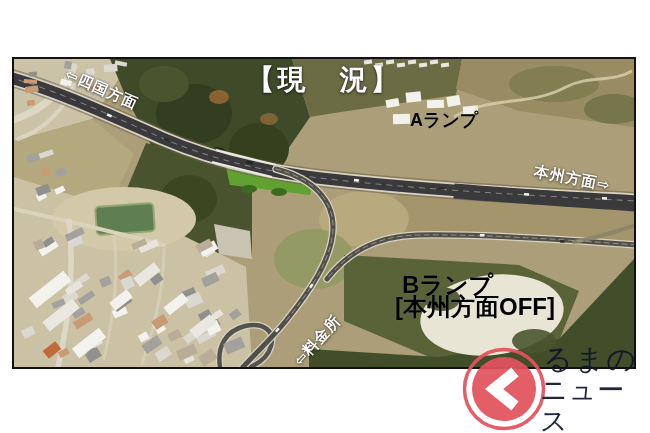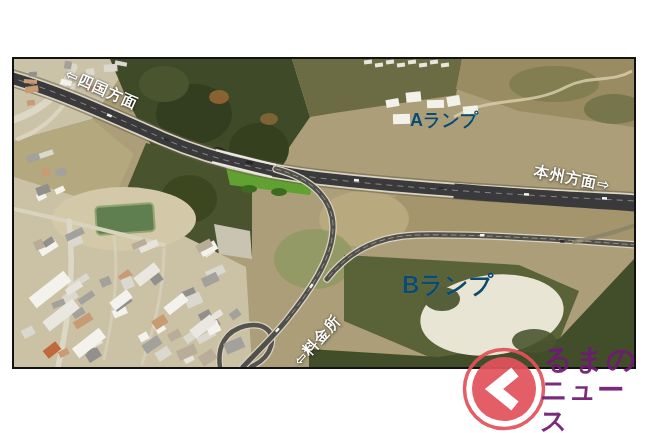--- a/index.html
+++ b/index.html
@@ -7,32 +7,32 @@
     width:650px;height:433px;background:#ffffff;position:relative;overflow:hidden;
     font-family:"Liberation Sans","DejaVu Sans",sans-serif;
   }
   .photo{
     position:absolute;left:12px;top:57px;width:620px;height:308px;
     border:2px solid #121212;background:#ab9e78;
   }
   .photo svg{display:block;width:100%;height:100%;filter:blur(.4px)}
   .ann{position:absolute;font-weight:bold;white-space:nowrap;z-index:3}
   .w{color:#ffffff;text-shadow:0 1px 3px rgba(0,0,0,.55),0 0 2px rgba(0,0,0,.45)}
-  .b{color:#0c4a6e;text-shadow:0 0 1px rgba(255,255,255,.3)}
+  .b{color:#000000;text-shadow:0 0 1px rgba(255,255,255,.3)}
   .title{top:2px;left:50%;transform:translateX(-50%);font-size:28px;letter-spacing:3px}
   .shikoku{left:56px;top:6px;font-size:15px;transform:rotate(24deg);transform-origin:0 0;letter-spacing:1px}
   .honshu{left:522px;top:103px;font-size:15px;transform:rotate(11deg);transform-origin:0 0;letter-spacing:1px}
   .toll{left:290px;top:292px;font-size:15px;transform:rotate(-48deg);transform-origin:0 100%;letter-spacing:1px}
   .rampA{left:383px;top:50px;font-size:18px;line-height:22px}
   .rampB{left:381px;top:215px;font-size:24px;line-height:22px}
   .indentA{padding-left:13px}
   .indentB{padding-left:7px}
   .logo{position:absolute;left:461px;top:346px;width:190px;height:87px;opacity:.93;z-index:6}
   .logo-badge{position:absolute;left:0;top:0;width:87px;height:87px}
-  .logo-text{position:absolute;color:#701a75;font-weight:bold}
+  .logo-text{position:absolute;color:#0f172a;font-weight:normal}
   .lt1{left:82px;top:-2px;font-size:29px;line-height:31px;letter-spacing:2px}
   .lt2{left:79px;top:29px;font-size:27px;line-height:31px;letter-spacing:1px}
 </style>
 </head>
 <body>
 
 <div class="photo">
   <svg viewBox="0 0 620 308" preserveAspectRatio="none">
 
     <g>
@@ -208,27 +208,29 @@
         <rect x="361" y="4" width="8" height="4" fill="#e8e5da" transform="rotate(-6 365 6)"></rect>
         <rect x="372" y="1" width="8" height="4" fill="#e8e5da" transform="rotate(-6 376 3)"></rect>
         <rect x="383" y="4" width="8" height="4" fill="#e8e5da" transform="rotate(-6 387 6)"></rect>
         <rect x="394" y="1" width="8" height="4" fill="#e8e5da" transform="rotate(-6 398 3)"></rect>
         <rect x="405" y="4" width="8" height="4" fill="#e8e5da" transform="rotate(-6 409 6)"></rect>
         <rect x="416" y="1" width="8" height="4" fill="#e8e5da" transform="rotate(-6 420 3)"></rect>
         <rect x="427" y="4" width="8" height="4" fill="#e8e5da" transform="rotate(-6 431 6)"></rect>
       </g>
   </svg>
 
+  <div class="ann w title">【現　況】</div>
   <div class="ann w shikoku">⇦四国方面</div>
   <div class="ann b rampA">
     <div class="indentA">Aランプ</div>
   </div>
   <div class="ann w honshu">本州方面⇨</div>
   <div class="ann b rampB">
     <div class="indentB">Bランプ</div>
+    <div>[本州方面OFF]</div>
   </div>
   <div class="ann w toll">⇦料金所</div>
 </div>
 
 <div class="logo">
   <svg class="logo-badge" viewBox="0 0 87 87">
     <circle cx="43" cy="43" r="39.5" fill="none" stroke="#e2525c" stroke-width="3.5"></circle>
     <circle cx="43" cy="43" r="32" fill="#e2525c"></circle>
     <path d="M 54,26 L 33,43 L 54,60" fill="none" stroke="#ffffff" stroke-width="11.5"></path>
   </svg>

